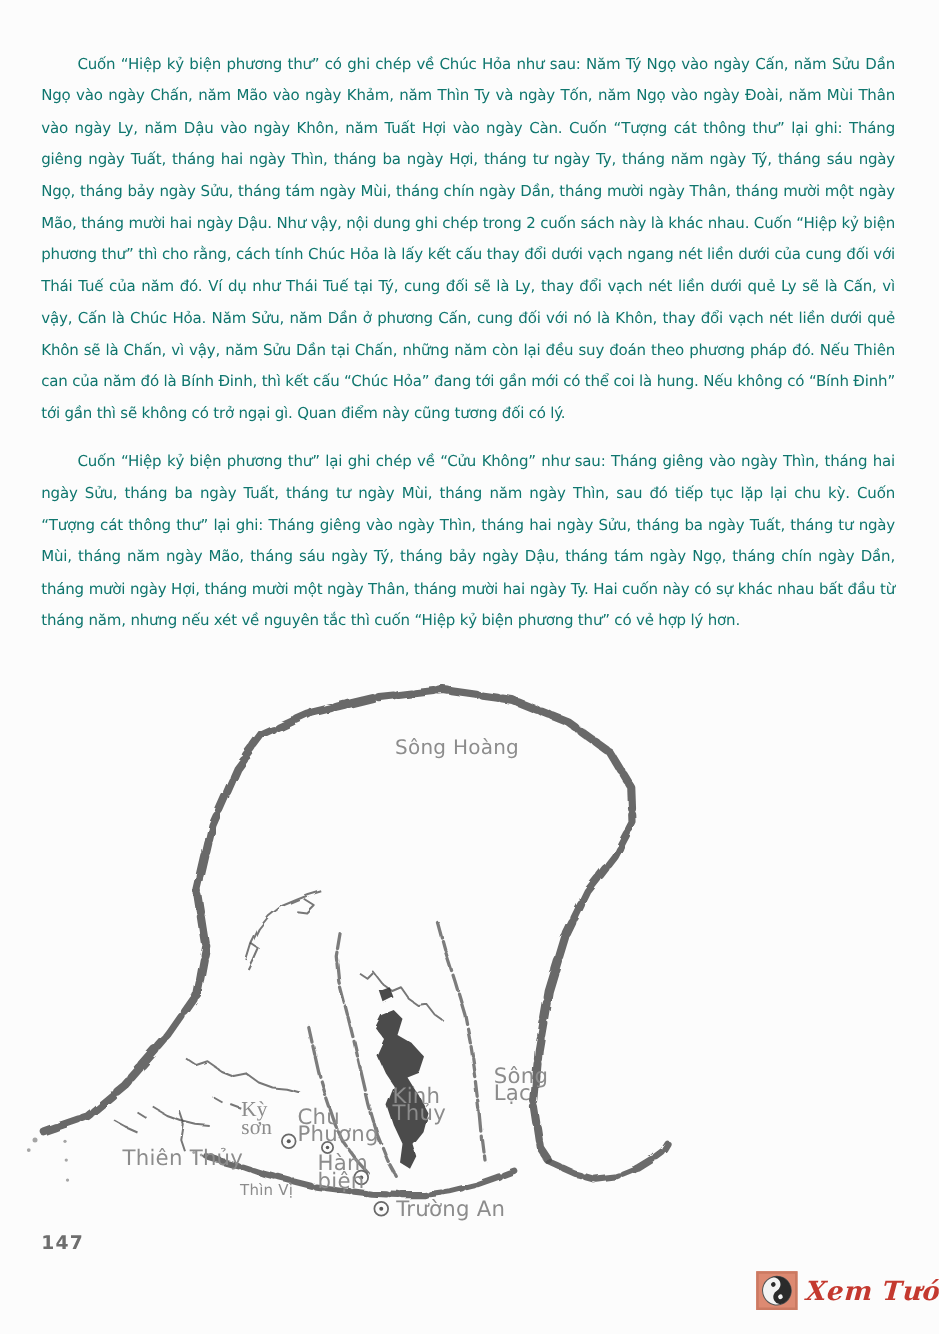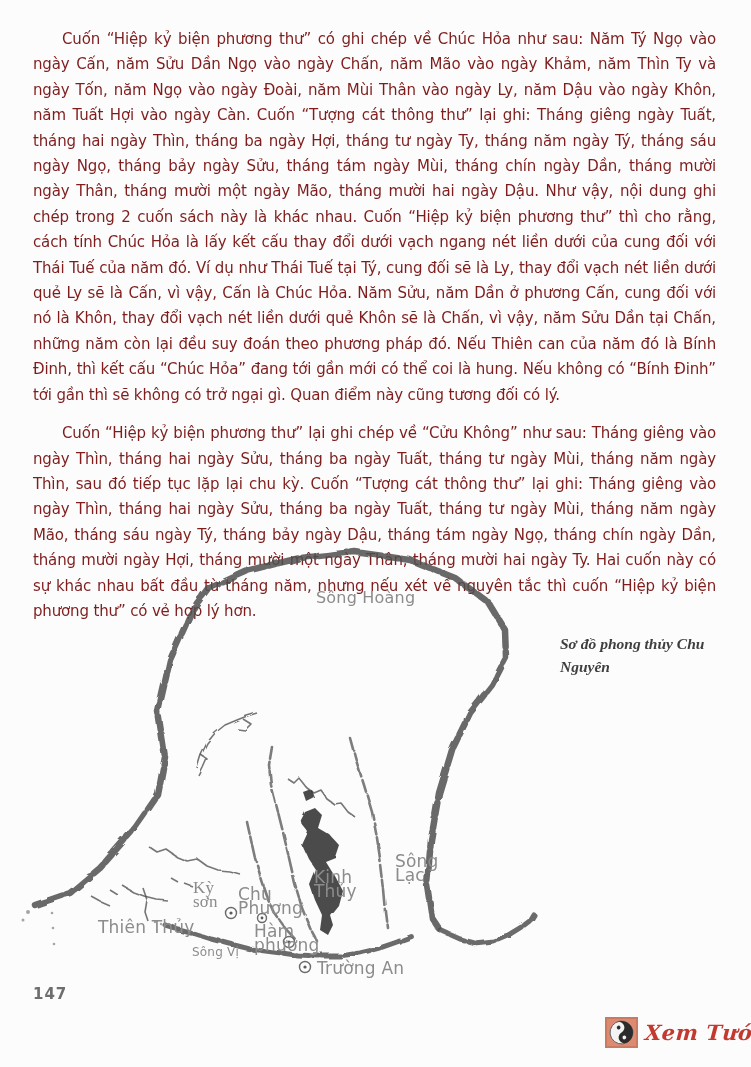--- a/index.html
+++ b/index.html
@@ -6,23 +6,23 @@
   body{
     width:751px;height:1067px;
     background:#fcfcfc;
     position:relative;
     overflow:hidden;
     font-family:"DejaVu Sans", sans-serif;
   }
   
   .text-block{
     position:absolute;
-    left:33px; top:27px; width:683px;
-    color:#7f1d1d;
-    font-size:15px;
+    left:33px; top:39px; width:683px;
+    color:#0f766e;
+    font-size:12px;
     line-height:25.4px;
     text-align:justify;
     letter-spacing:-0.15px;
   }
   .text-block p{margin:0 0 13px 0; text-indent:29px;}
   
   .map-area{
     position:absolute; left:15px; top:540px;
     width:545px; height:455px;
   }
@@ -173,27 +173,26 @@
   <span class="map-label lbl-ky-son">Kỳ
 sơn</span>
   <span class="map-label lbl-chu-nguyen">Chu
 Phương</span>
   <span class="map-label lbl-kinh-thuy">Kinh
 Thủy</span>
   <span class="map-label lbl-song-lac">Sông
 Lạc</span>
   <span class="map-label lbl-thien-thuy">Thiên Thủy</span>
   <span class="map-label lbl-ham-duong">Hàm
-phương</span>
-  <span class="map-label lbl-song-vi">Sông Vị</span>
+biện</span>
+  <span class="map-label lbl-song-vi">Thìn Vị</span>
   <span class="map-label lbl-truong-an">Trường An</span>
 </div>
 
 <div class="caption">
-  <p class="caption-title">Sơ đồ phong thủy Chu Nguyên</p>
 </div>
 
 <div class="page-number">147</div>
 
 <div class="logo">
   <div class="logo-square">
     <svg width="25" height="25" viewBox="0 0 24 24">
       <g transform="rotate(-30 12 12)">
         <circle cx="12" cy="12" r="11" fill="#f3f3f3" stroke="#555" stroke-width="0.8"></circle>
         <path d="M12,1 A11,11 0 0 1 12,23 A5.5,5.5 0 0 1 12,12 A5.5,5.5 0 0 0 12,1 Z" fill="#2b2b2b"></path>

